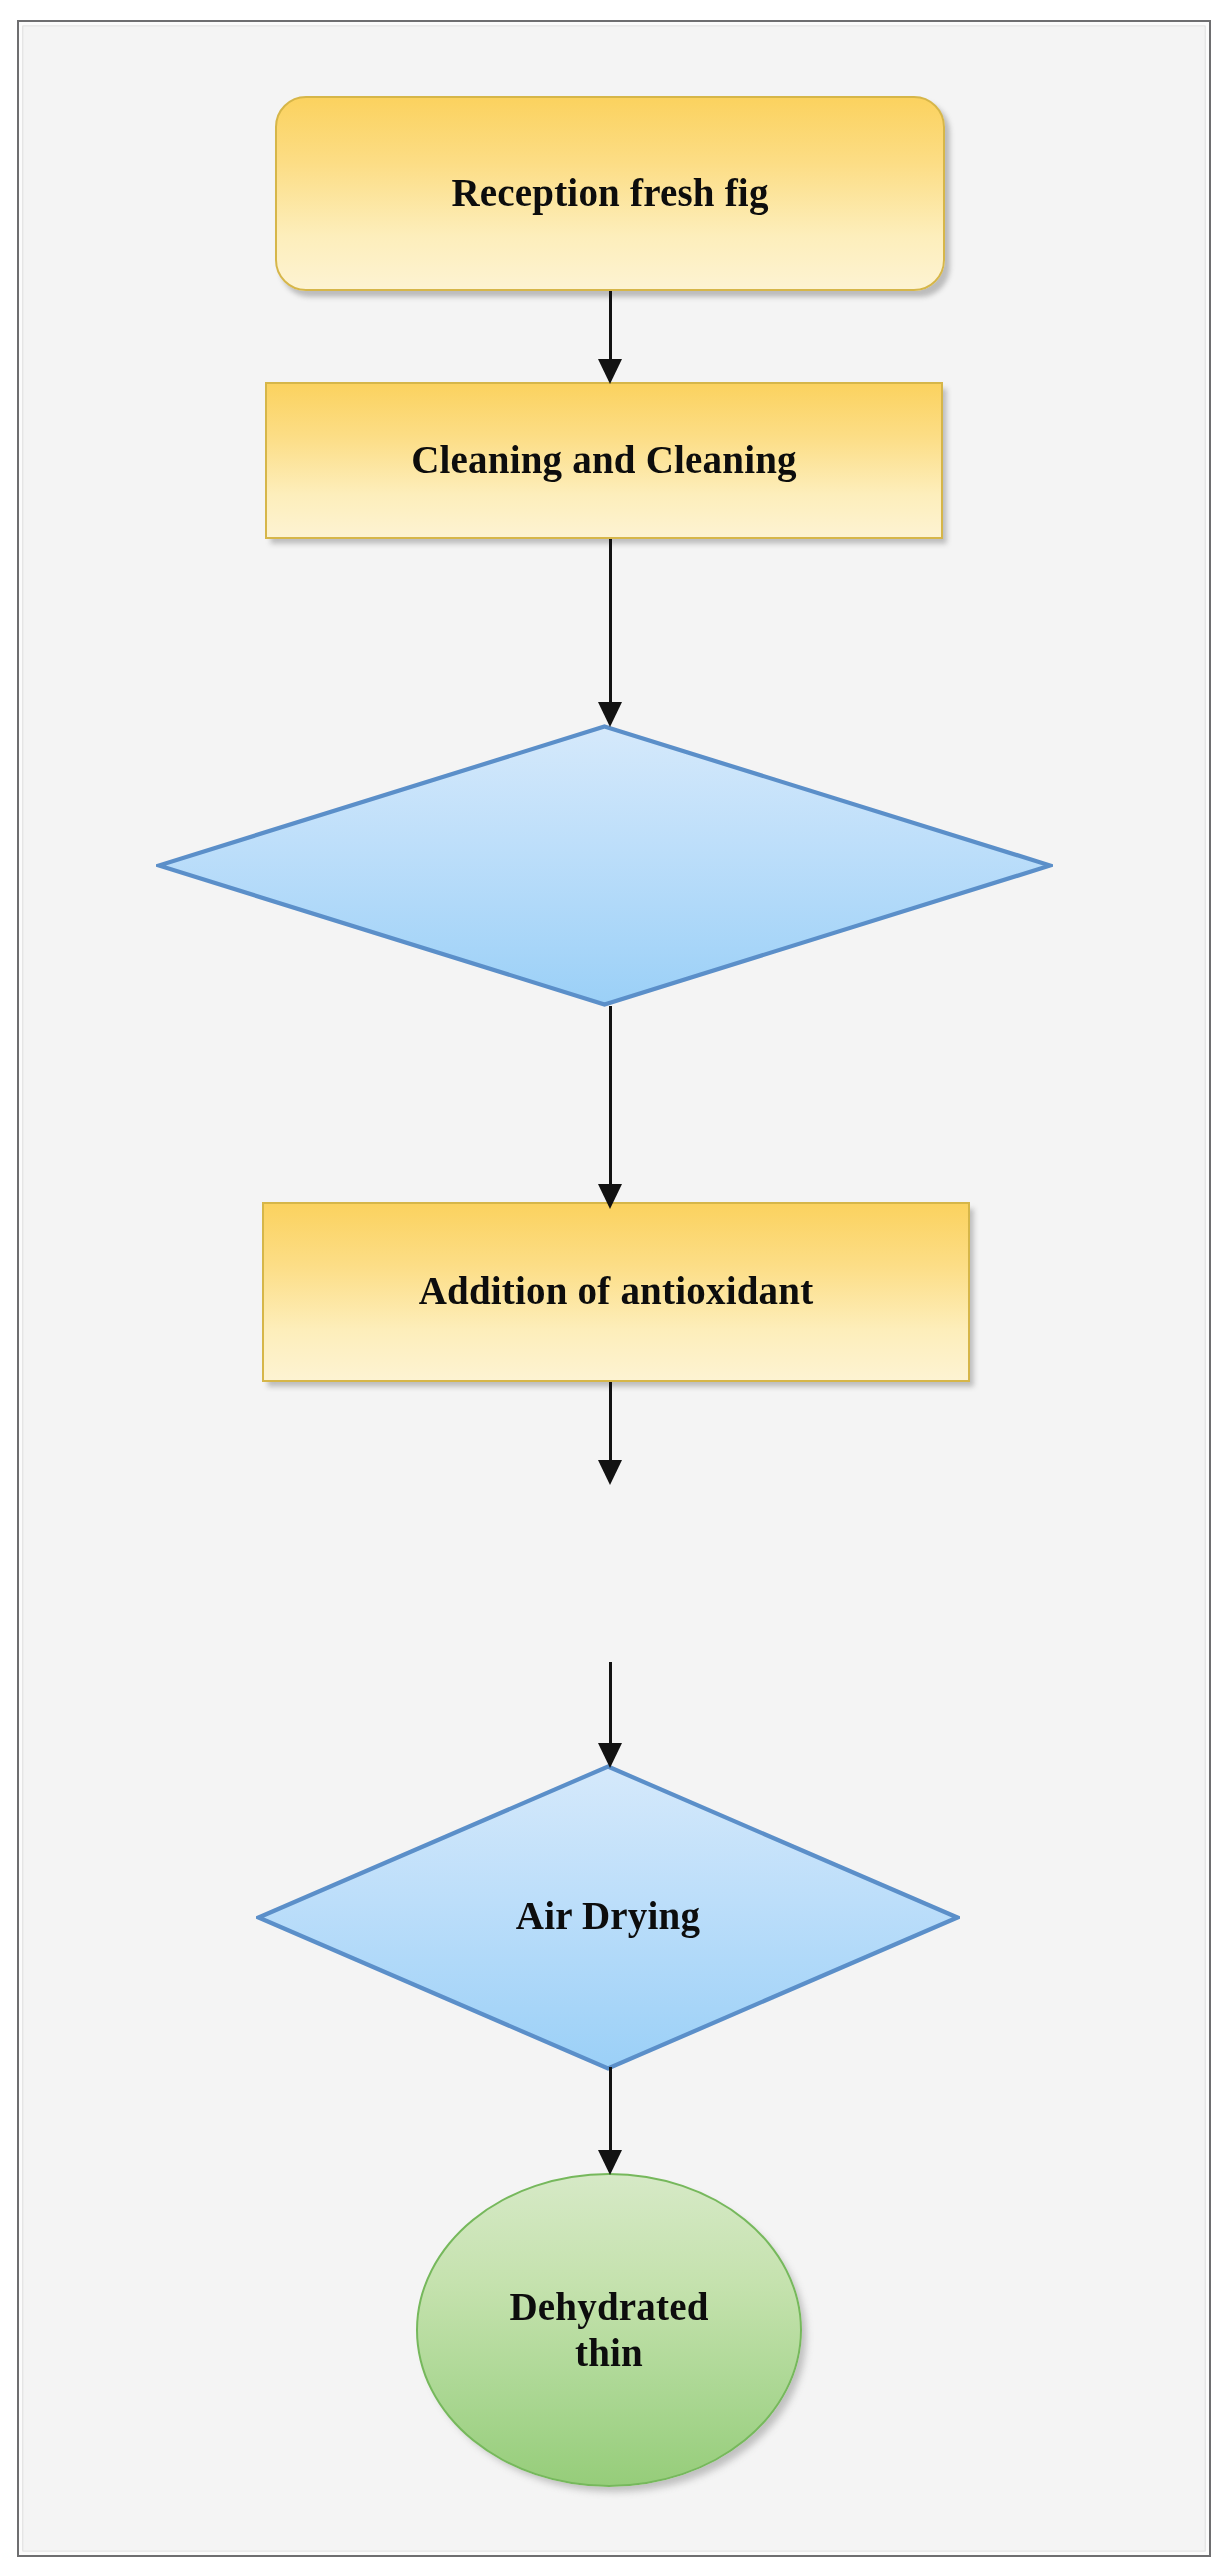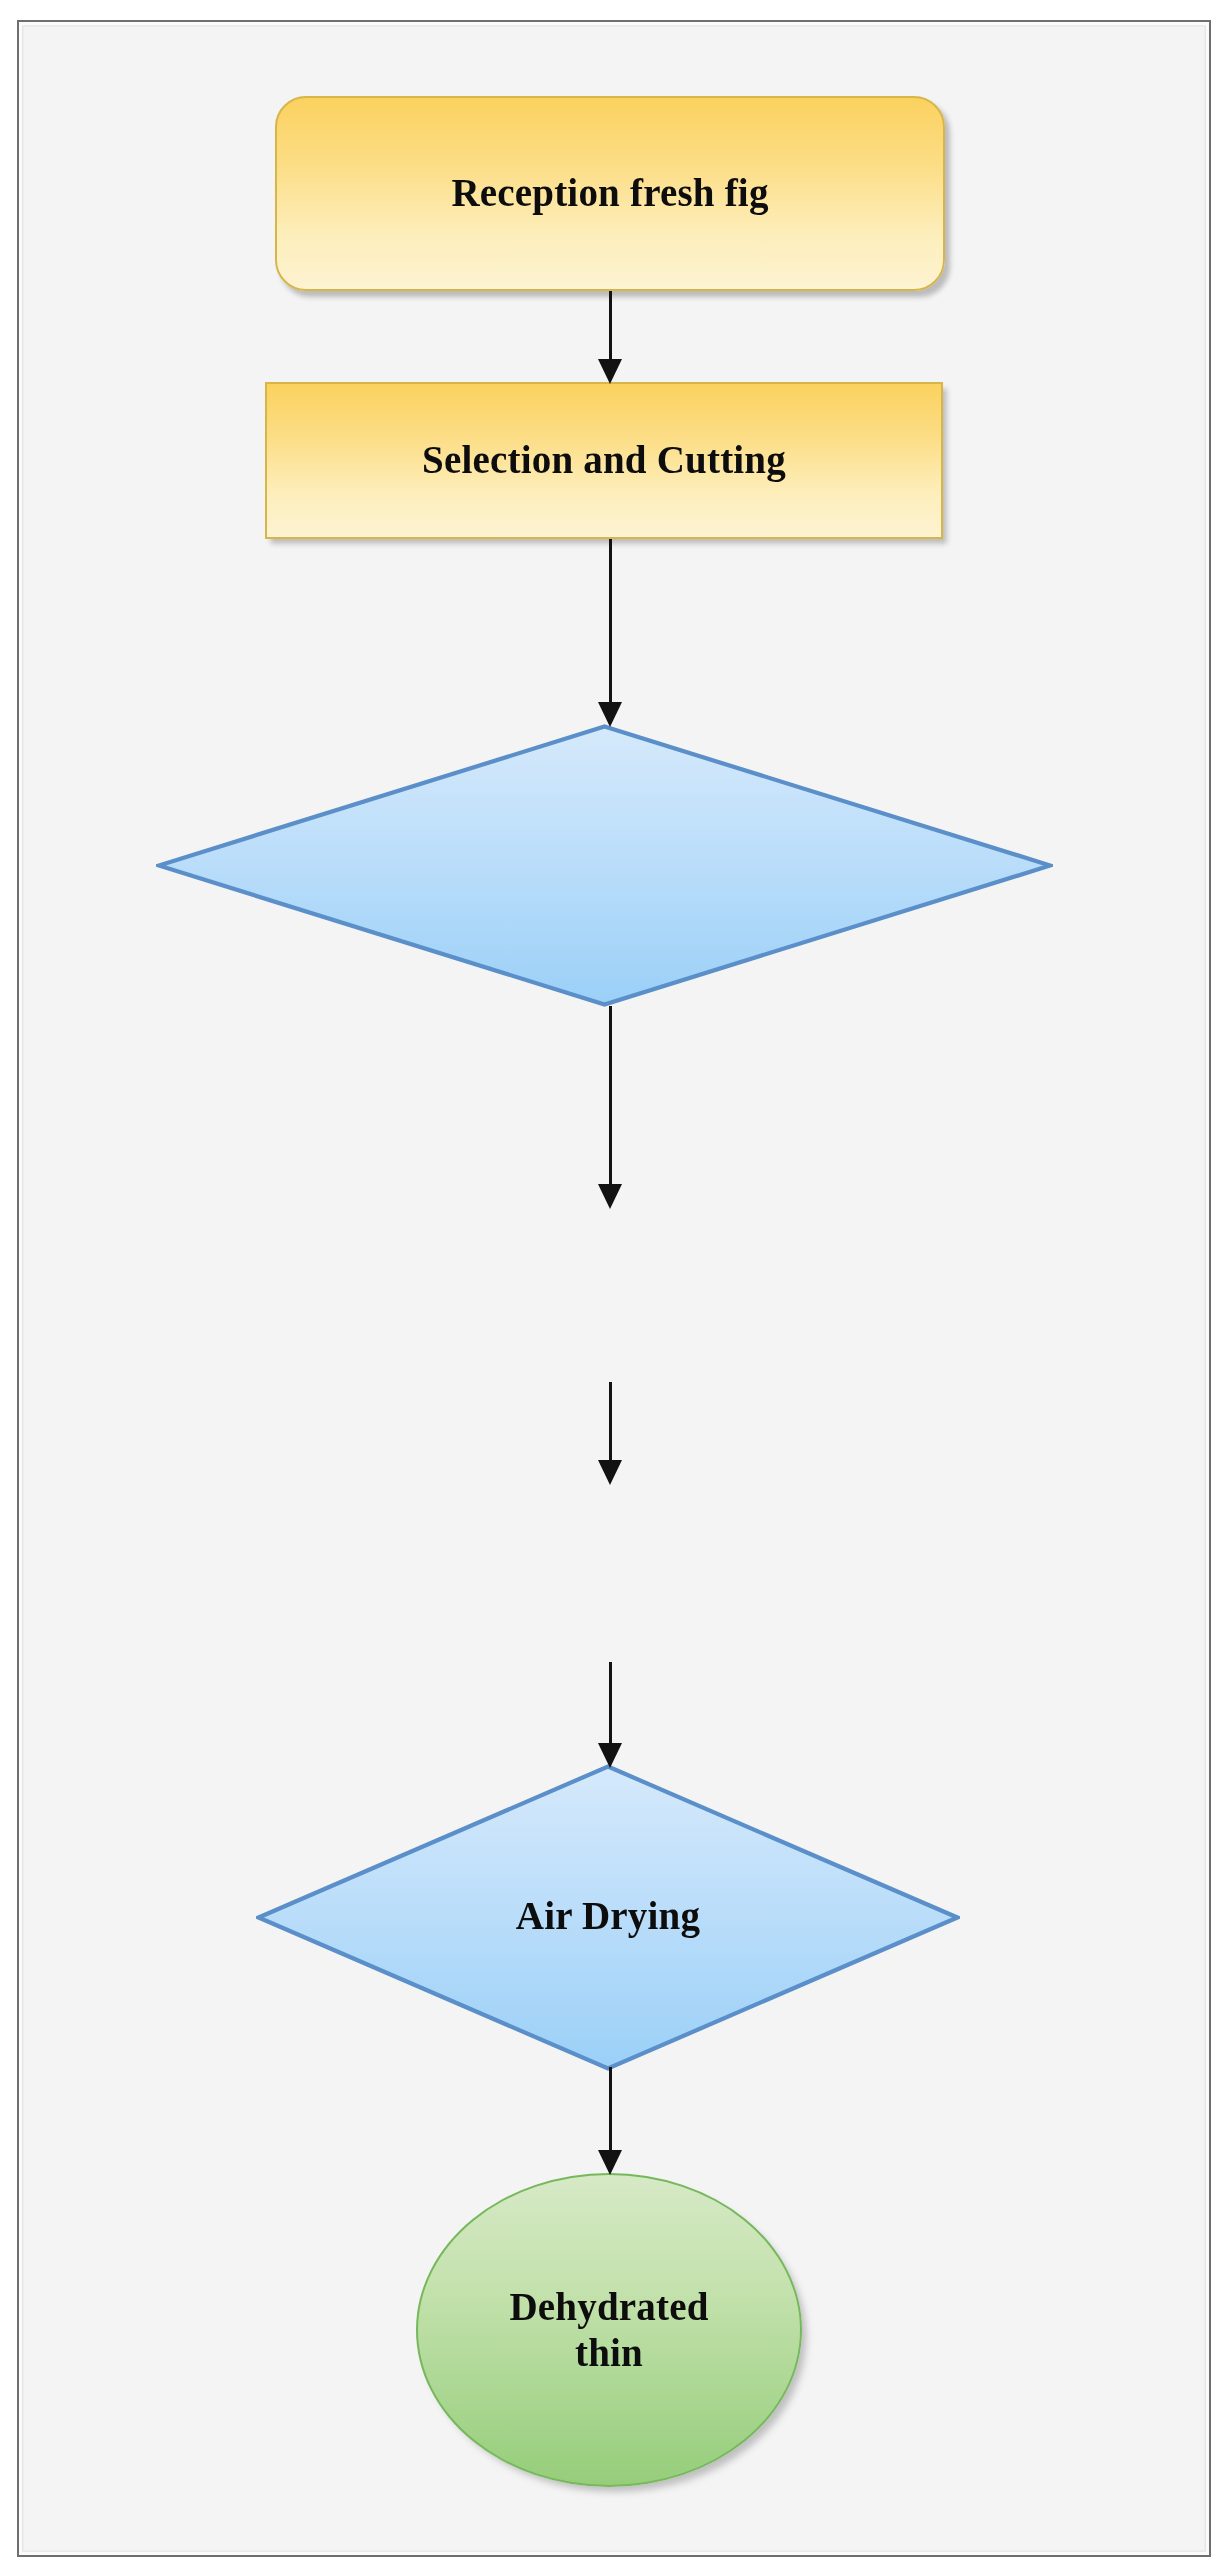--- a/index.html
+++ b/index.html
@@ -125,21 +125,21 @@
     <div class="node proc" style="left:256px; top:74px; width:670px; height:195px;border-radius:31px;">
       <span class="node-label">Reception fresh fig</span>
     </div>
 
     <div class="conn" style="left:590px; top:269px; width:3.4px; height:93px;">
       <div class="stem" style="height:71px;"></div>
       <div class="head" style="top:68px;"></div>
     </div>
 
     <div class="node proc" style="left:246px; top:360px; width:678px; height:157px;">
-      <span class="node-label">Selection and Cutting</span>
+      <span class="node-label">Cleaning and Cleaning</span>
     </div>
 
     <div class="conn" style="left:590px; top:517px; width:3.4px; height:188px;">
       <div class="stem" style="height:166px;"></div>
       <div class="head" style="top:163px;"></div>
     </div>
 
     <div class="diamond-wrap" style="left:137px; top:702px; width:897px; height:283px;">
       <svg width="897" height="283" viewBox="0 0 1058 334">
         <defs>
@@ -151,20 +151,23 @@
         </defs>
         <polygon points="529,3 1055,167 529,331 3,167" fill="url(#blueGrad1)" stroke="#5b8fc9" stroke-width="5"></polygon>
       </svg>
     </div>
 
     <div class="conn" style="left:590px; top:984px; width:3.4px; height:204px;">
       <div class="stem" style="height:181px;"></div>
       <div class="head" style="top:178px;"></div>
     </div>
 
+    <div class="node proc" style="left:243px; top:1180px; width:708px; height:180px;">
+      <span class="node-label">Addition of antioxidant</span>
+    </div>
 
     <div class="conn" style="left:590px; top:1360px; width:3.4px; height:103px;">
       <div class="stem" style="height:81px;"></div>
       <div class="head" style="top:78px;"></div>
     </div>
 
 
     <div class="conn" style="left:590px; top:1640px; width:3.4px; height:107px;">
       <div class="stem" style="height:85px;"></div>
       <div class="head" style="top:81px;"></div>

